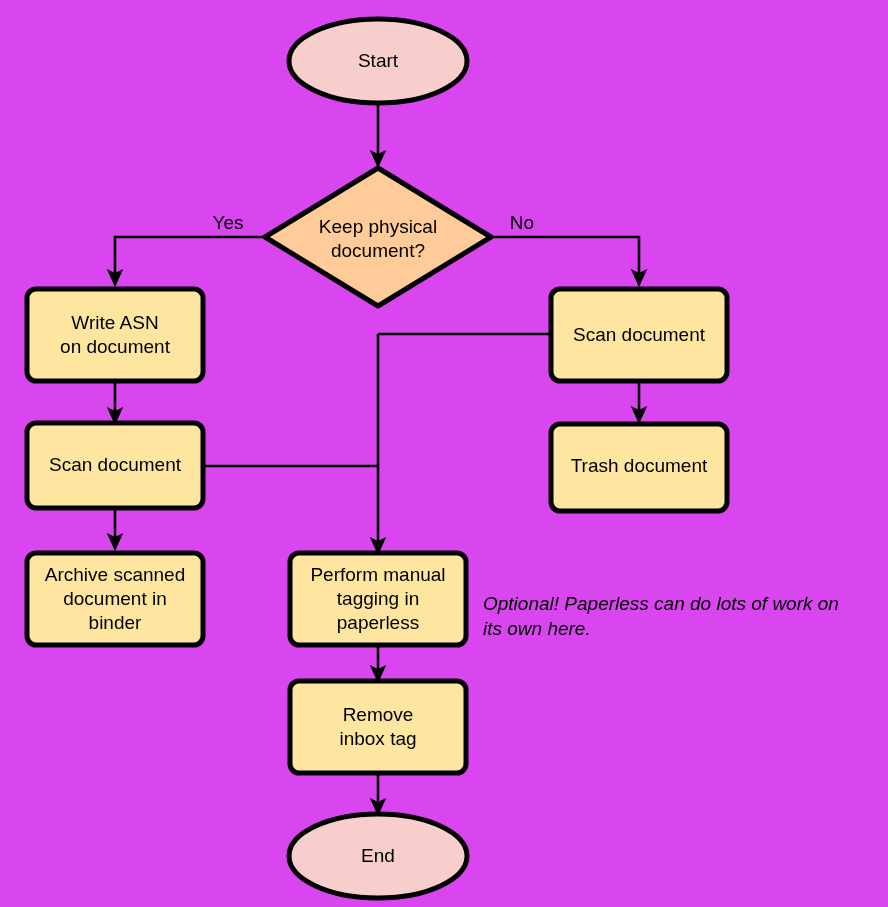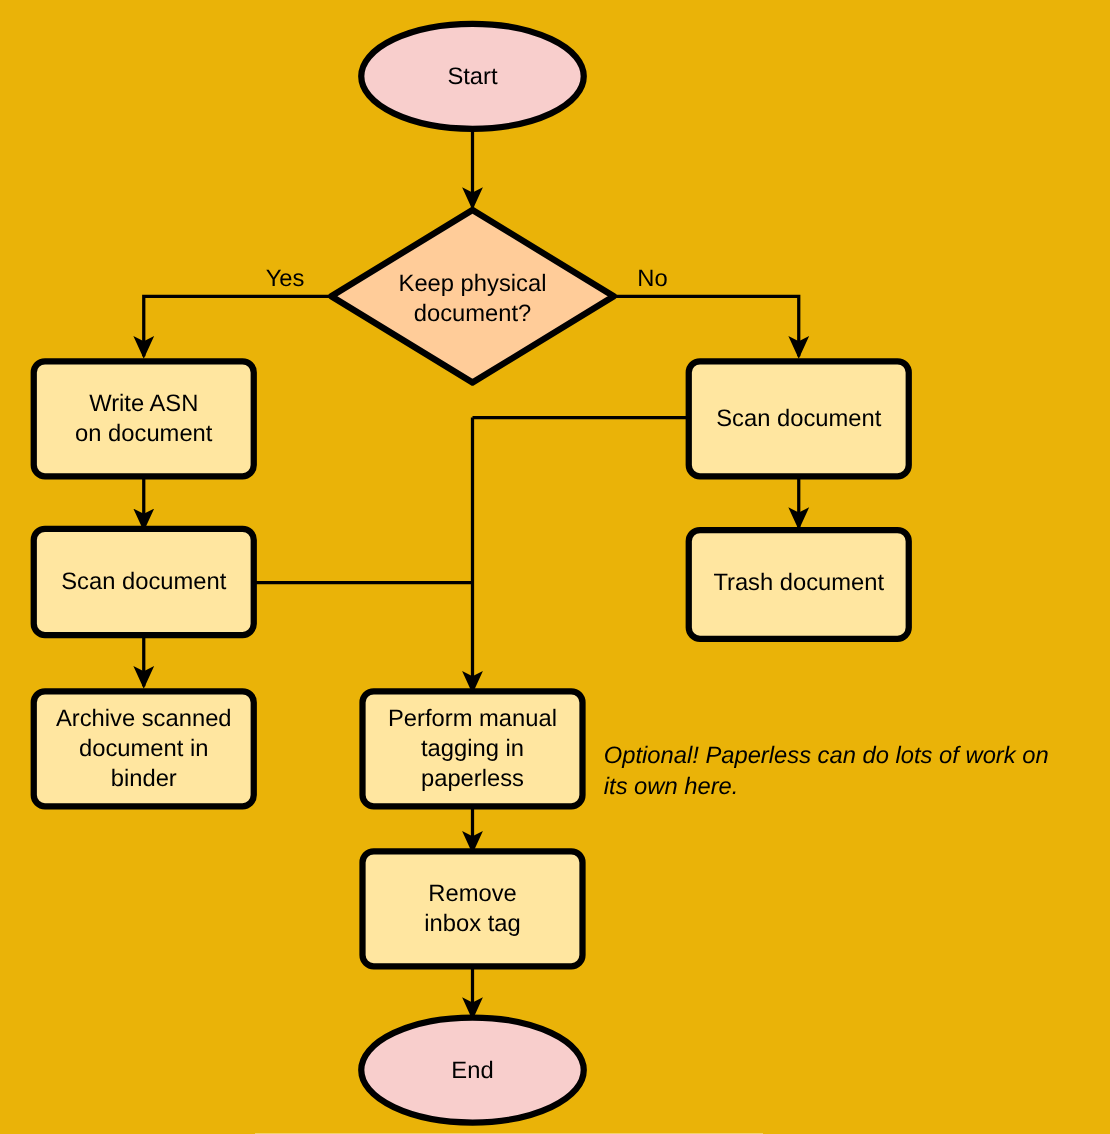--- a/index.html
+++ b/index.html
@@ -7,21 +7,21 @@
     padding: 0;
     background: #ffffff;
   }
   body {
     font-family: "Liberation Sans", sans-serif;
   }
   #flowchart-canvas {
     position: relative;
     width: 888px;
     height: 907px;
-    background: #eab308;
+    background: #d946ef;
     overflow: hidden;
   }
   #flow-svg {
     position: absolute;
     left: 0;
     top: 0;
     width: 888px;
     height: 907px;
   }
   .node-label {

